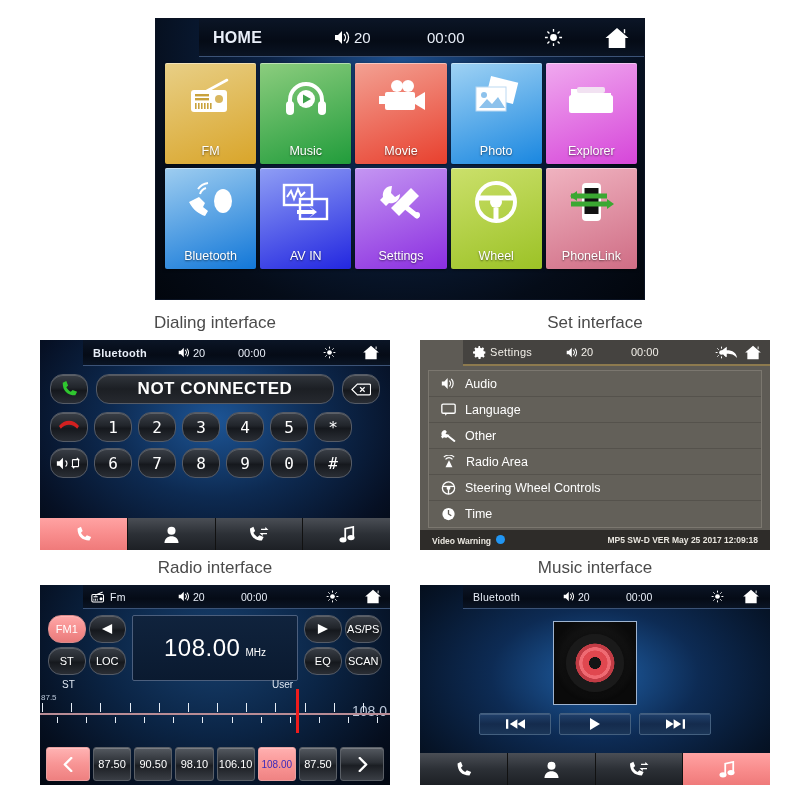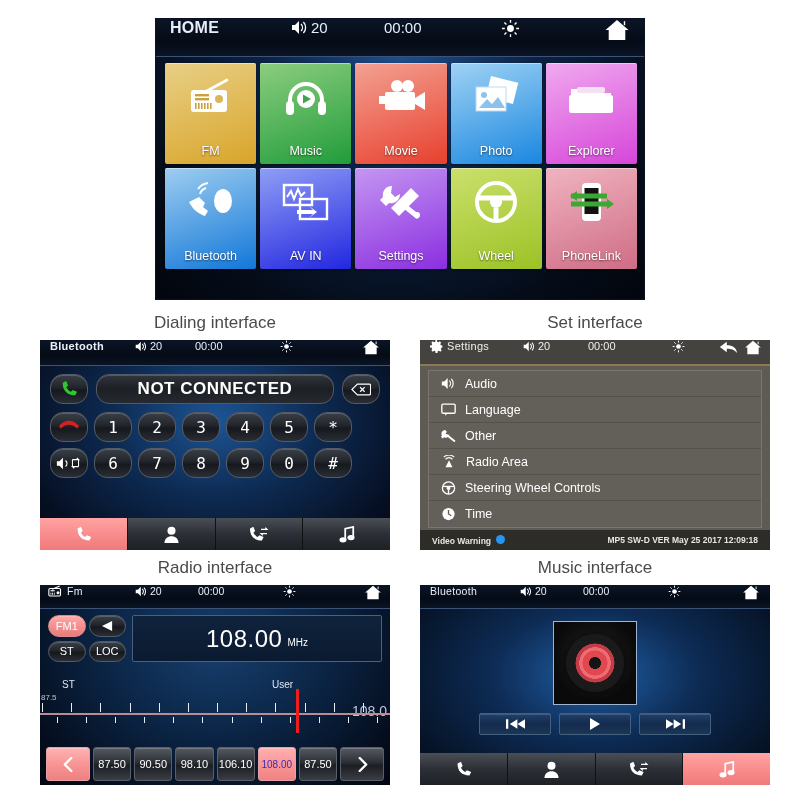--- a/index.html
+++ b/index.html
@@ -5,24 +5,25 @@
   * { box-sizing: border-box; margin:0; padding:0; }
   body {
     width:800px; height:800px; background:#ffffff;
     font-family:"Liberation Sans", sans-serif;
     position:relative; overflow:hidden;
   }
 
   
   .screen { position:absolute; overflow:hidden; background:#03070f; }
   .statusbar {
-    display:flex; 
+    display:flex; align-items:center;
     background:linear-gradient(180deg,#0b1526 0%,#050b16 60%,#0a1424 100%);
     color:#e8eef8; position:relative;
     border-bottom:1px solid rgba(120,160,220,.45);
+    margin-left:43px;
   }
   .sb-title { font-weight:bold; letter-spacing:.3px; }
   .sb-item { display:flex; align-items:center; gap:2px; white-space:nowrap; }
   .spk { display:inline-block; }
 
   
   #home {
     left:155px; top:18px; width:490px; height:282px;
     background:radial-gradient(ellipse at 50% 12%, #1c4f8f 0%, #0c2346 38%, #050c18 78%, #02060d 100%);
     border:1px solid #0a1222;
@@ -81,21 +82,21 @@
   .set-item:last-child { border-bottom:none; }
   .set-footer { position:absolute; left:0; right:0; bottom:0; height:20px;
     background:#2e2c29; display:flex; align-items:center; justify-content:space-between;
     padding:0 12px; color:#e9e6df; font-size:8.5px; font-weight:bold; }
   .blue-dot { width:9px; height:9px; border-radius:50%; background:#2196f3; display:inline-block; margin-left:5px; }
 
   
   #radio { left:40px; top:585px; width:350px; height:200px;
     background:radial-gradient(ellipse at 50% 30%, #17406f 0%, #0b2546 45%, #050e1e 82%, #020711 100%); }
   #radio .statusbar { height:24px; padding:0 8px; font-size:10.5px; }
-  .radio-mid { position:absolute; top:30px; left:8px; right:8px; height:47px; display:flex; gap:6px; }
+  .radio-mid { position:absolute; top:30px; left:8px; right:8px; height:66px; display:flex; gap:6px; }
   .rleft, .rright { display:flex; flex-direction:column; gap:4px; width:78px; }
   .rrow { display:flex; gap:3px; height:28px; }
   .rbtn { flex:1; font-size:11px; }
   .rbtn.sel { background:linear-gradient(180deg,#ffa9a9 0%,#f58d8d 55%,#e97b7b 100%); color:#fff; border-color:#d98b8b;}
   .freqbox { flex:1; border:1px solid #4c5f7d; border-radius:2px;
     background:linear-gradient(180deg,#10233d 0%,#0a1a30 100%);
     display:flex; align-items:center; justify-content:center; gap:5px; color:#fff; }
   .freqnum { font-size:24px; letter-spacing:.5px; }
   .frequnit { font-size:10px; padding-top:8px; }
   .scale-area { position:absolute; top:94px; left:0; right:0; height:62px; }
@@ -580,20 +581,36 @@
         <div class="btn3d rbtn">ST</div>
         <div class="btn3d rbtn">LOC</div>
       </div>
     </div>
 
     <div class="freqbox">
       <span class="freqnum">108.00</span>
       <span class="frequnit">MHz</span>
     </div>
 
+    <div class="rright">
+      <div class="rrow">
+        <div class="btn3d rbtn">
+          <span>
+              <svg width="13" height="12" viewBox="0 0 14 13">
+                <path d="M2 1v11l11-5.5z" fill="#fff"></path>
+              </svg>
+            </span>
+        </div>
+        <div class="btn3d rbtn">AS/PS</div>
+      </div>
+      <div class="rrow">
+        <div class="btn3d rbtn">EQ</div>
+        <div class="btn3d rbtn">SCAN</div>
+      </div>
+    </div>
   </div>
 
   <div class="scale-area">
     <span class="scale-lbl" style="left:22px; top:0;">ST</span>
     <span class="scale-lbl" style="left:232px; top:0;">User</span>
     <span class="scale-lbl" style="left:1px; top:14px; font-size:8px; color:#b9c6d8;">87.5</span>
     <span class="scale-lbl" style="right:3px; top:24px; font-size:14px; color:#b9c6d8;">108.0</span>
     <div class="tickline"></div>
     <div id="ticks">
         <div class="tick maj" style="left: calc(0% + 2px);"></div>

